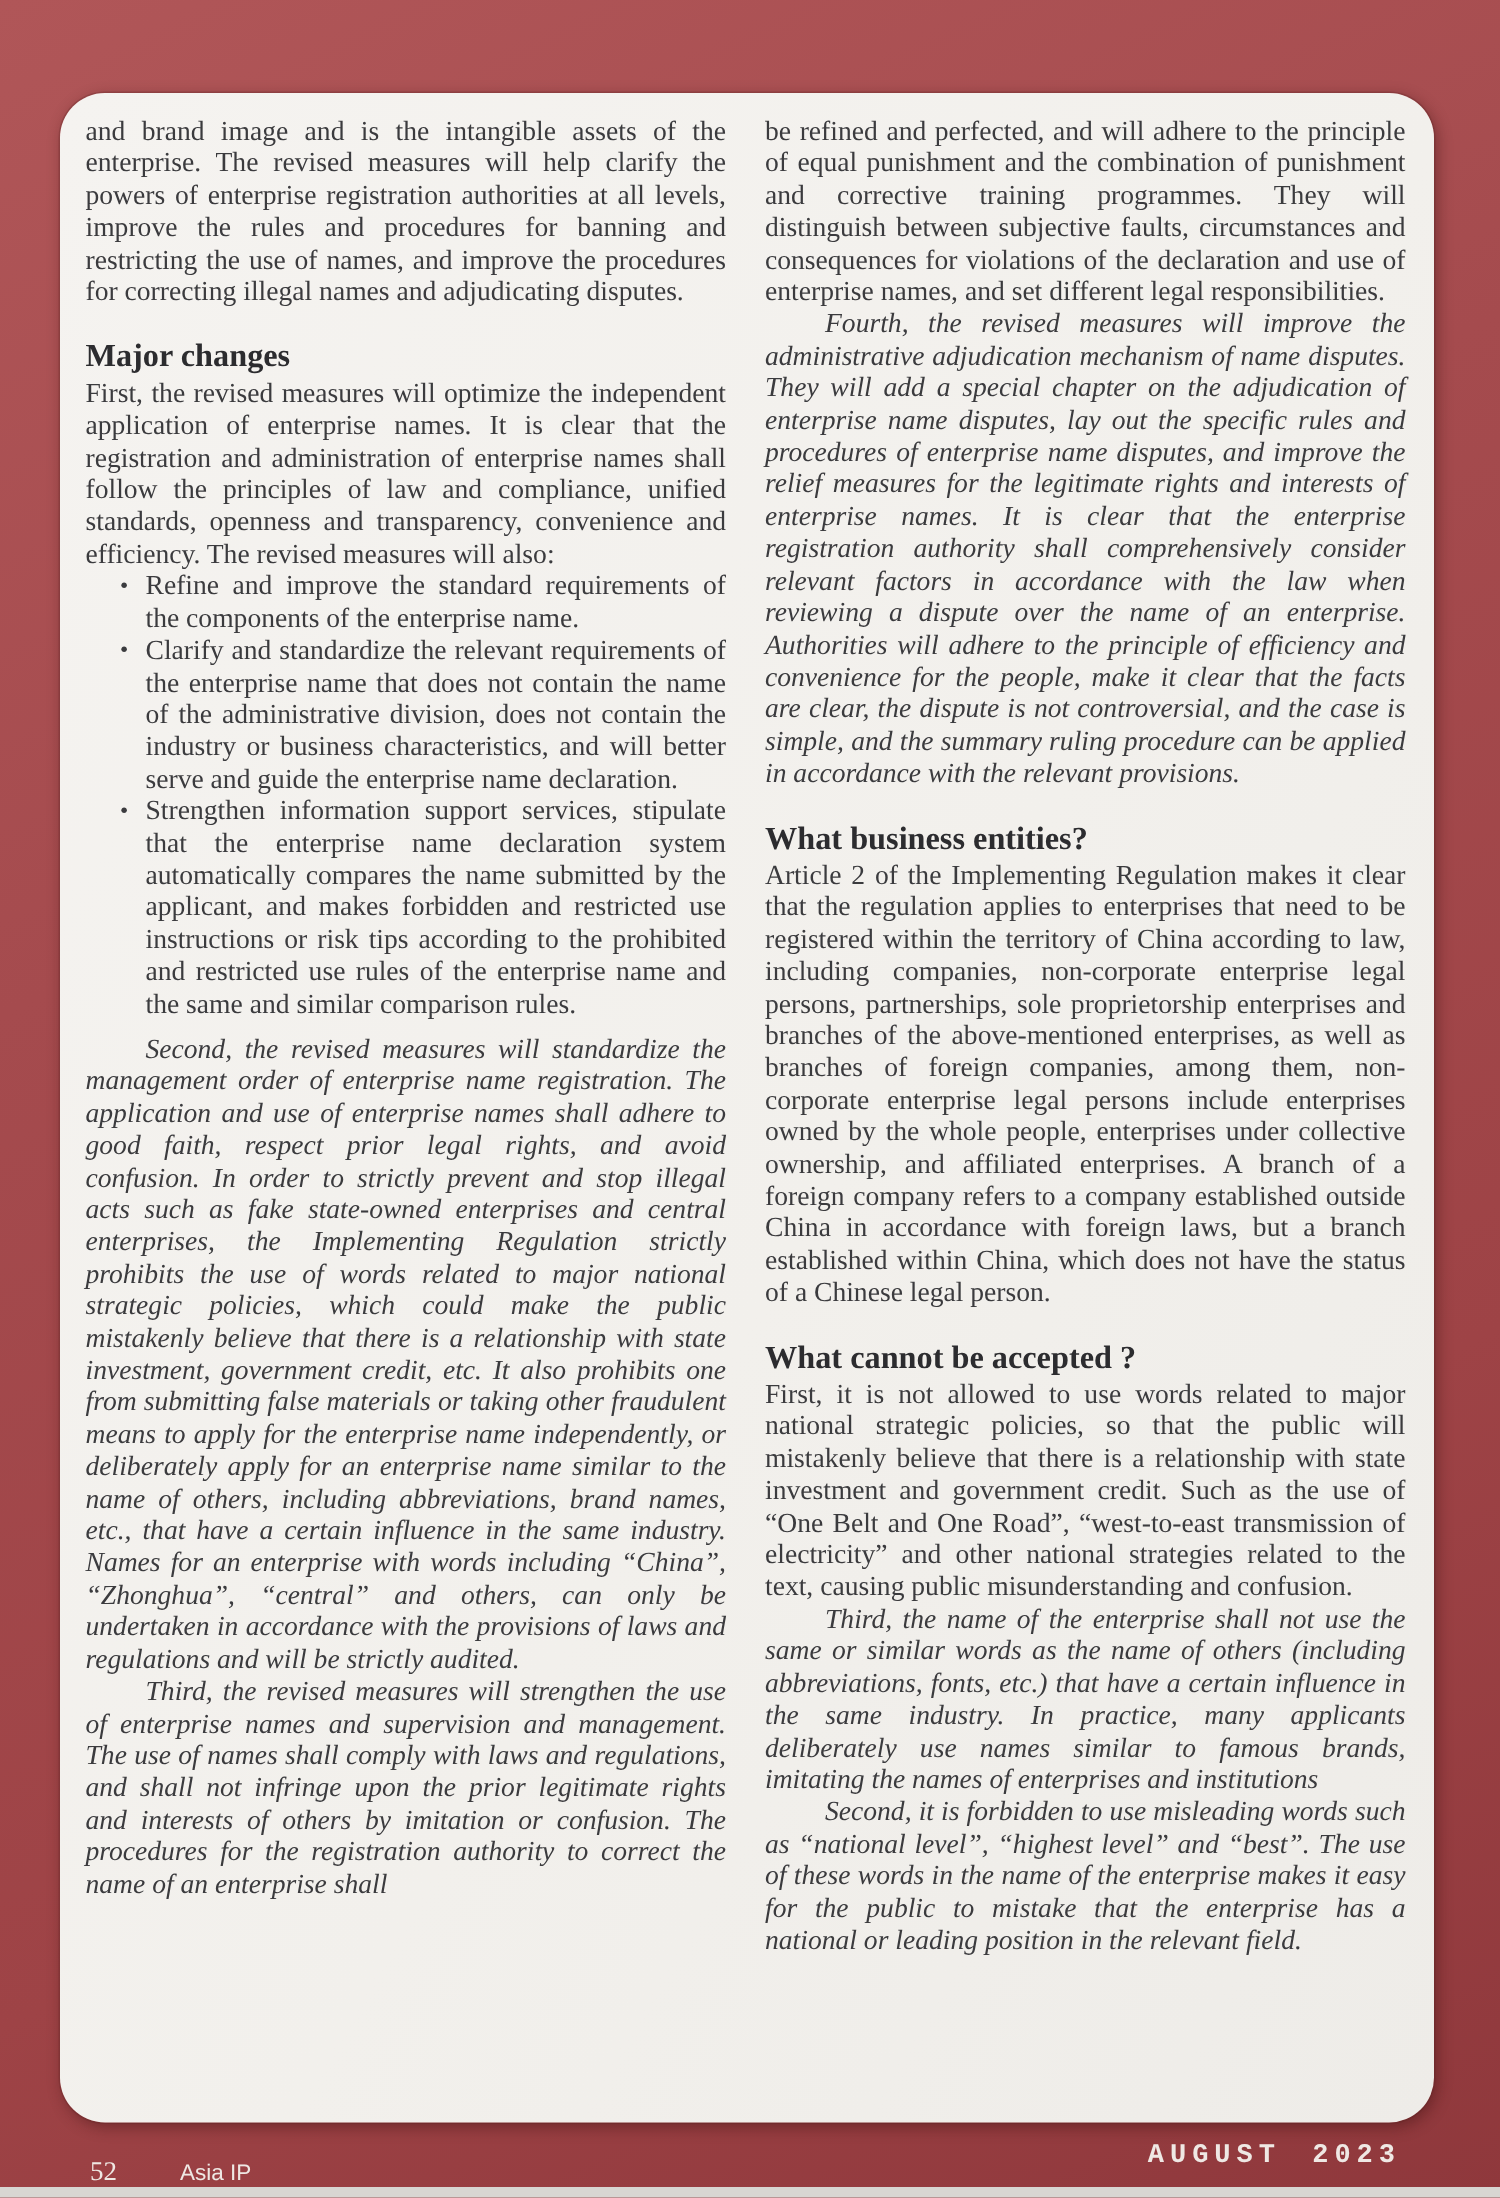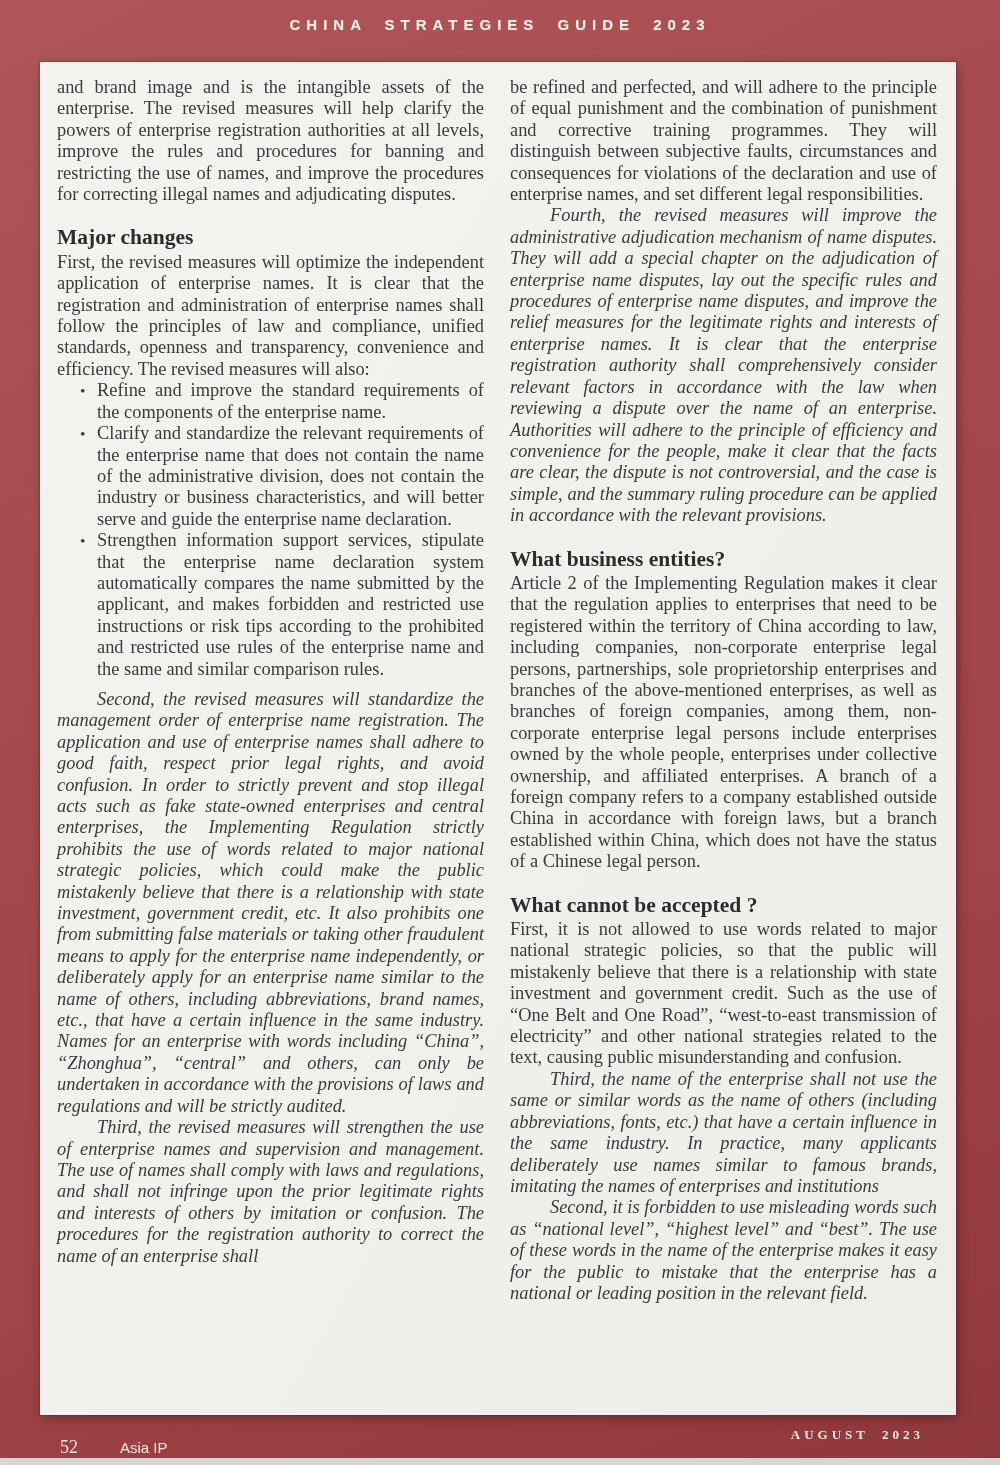--- a/index.html
+++ b/index.html
@@ -33,20 +33,21 @@
     color: #f5eeea;
     text-shadow: 0 0 1px rgba(255,255,255,0.35);
   }
   .paper {
     position: absolute;
     left: 40px; top: 62px;
     width: 916px; height: 1353px;
     background: linear-gradient(120deg, #f5f3f0 0%, #f2f0ec 55%, #eeece8 100%);
     box-shadow: 0 0 0 1px rgba(90,35,35,0.25), 2px 3px 10px rgba(60,15,15,0.45);
     padding: 15px 15px 0 17px;
+    border-radius: 30px;
   }
   .content {
     display: flex;
     gap: 26px;
   }
   .col {
     width: 427px;
     font-size: 18.4px;
     line-height: 21.4px;
     color: #3b3b3e;
@@ -88,34 +89,33 @@
   .footer-page-number {
     font-family: "Liberation Serif", serif;
     font-size: 18px;
     margin-top: 14px;
   }
   .footer-publication {
     font-family: "Liberation Sans", sans-serif;
     font-size: 15px;
   }
   .footer-issue {
-    position: absolute; right: 76px; top: 12px;
-    font-family: Liberation Serif, serif;
+    position: absolute; right: 66px; top: 12px;
+    font-family: Liberation Mono, monospace;
     font-weight: 700;
-    font-size: 13px;
+    font-size: 18px;
     letter-spacing: 4px;
     word-spacing: 6px;
   }
 </style>
 </head>
 <body>
 
 <div class="scan-page">
 
-  <div class="banner-title">CHINA STRATEGIES GUIDE 2023</div>
 
   <div class="paper">
     <div class="content">
 
       <div class="col">
         <p>and brand image and is the intangible assets of the enterprise. The revised measures will help clarify the powers of enterprise registration authorities at all levels, improve the rules and procedures for banning and restricting the use of names, and improve the procedures for correcting illegal names and adjudicating disputes.</p>
 
         <h3 class="section-heading">Major changes</h3>
 
         <p>First, the revised measures will optimize the independent application of enterprise names. It is clear that the registration and administration of enterprise names shall follow the principles of law and compliance, unified standards, openness and transparency, convenience and efficiency. The revised measures will also:</p>

